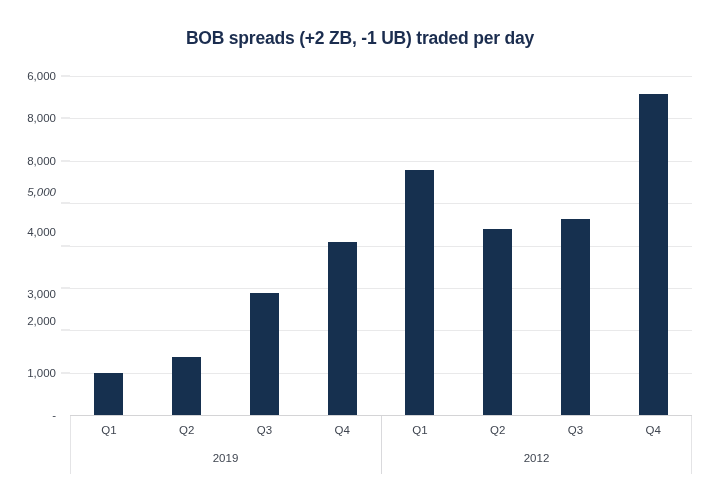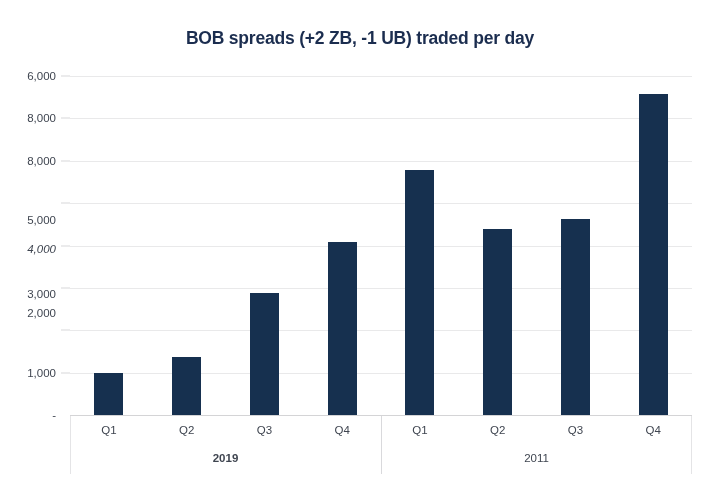--- a/index.html
+++ b/index.html
@@ -158,27 +158,27 @@
 
   <div class="chart-title">BOB spreads (+2 ZB, -1 UB) traded per day</div>
 
   <div class="ylabels">
       <div class="ylabel" style="top: 0px;">6,000</div>
       <div class="ytick" style="top: 0px;"></div>
       <div class="ylabel" style="top: 42.375px;">8,000</div>
       <div class="ytick" style="top: 42.375px;"></div>
       <div class="ylabel" style="top: 84.75px;">8,000</div>
       <div class="ytick" style="top: 84.75px;"></div>
-      <div class="ylabel" style="top: 144px;">5,000</div>
+      <div class="ylabel" style="top: 116px; font-style: italic;">5,000</div>
       <div class="ytick" style="top: 127.125px;"></div>
-      <div class="ylabel" style="top: 173px; font-style: italic;">4,000</div>
+      <div class="ylabel" style="top: 156px;">4,000</div>
       <div class="ytick" style="top: 169.5px;"></div>
       <div class="ylabel" style="top: 218px;">3,000</div>
       <div class="ytick" style="top: 211.875px;"></div>
-      <div class="ylabel" style="top: 237px;">2,000</div>
+      <div class="ylabel" style="top: 245px;">2,000</div>
       <div class="ytick" style="top: 254.25px;"></div>
       <div class="ylabel" style="top: 296.625px;">1,000</div>
       <div class="ytick" style="top: 296.625px;"></div>
       <div class="ylabel-zero" style="top: 339px;">-</div>
     </div>
 
   <div class="plot">
     <div class="gridlines">
         <div class="gridline" style="top: 0px;"></div>
         <div class="gridline" style="top: 42.375px;"></div>
@@ -205,20 +205,20 @@
 
   <div class="cat-area">
       <div class="cat-label" style="left: 38.875px;">Q1</div>
       <div class="cat-label" style="left: 116.625px;">Q2</div>
       <div class="cat-label" style="left: 194.375px;">Q3</div>
       <div class="cat-label" style="left: 272.125px;">Q4</div>
       <div class="cat-label" style="left: 349.875px;">Q1</div>
       <div class="cat-label" style="left: 427.625px;">Q2</div>
       <div class="cat-label" style="left: 505.375px;">Q3</div>
       <div class="cat-label" style="left: 583.125px;">Q4</div>
-      <div class="group-label" style="left: 155.5px; font-weight: bold;">2019</div>
-      <div class="group-label" style="left: 466.5px;">2011</div>
+      <div class="group-label" style="left: 155.5px;">2019</div>
+      <div class="group-label" style="left: 466.5px;">2012</div>
       <div class="group-divider" style="left: 311px;"></div>
       <div class="group-edge" style="left: 0px;"></div>
       <div class="group-edge" style="left: 621px;"></div>
     </div>
 
 </div>
 
 </body></html>

